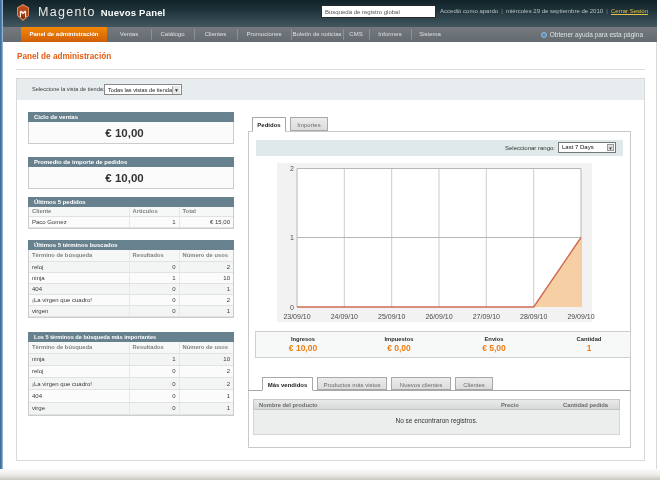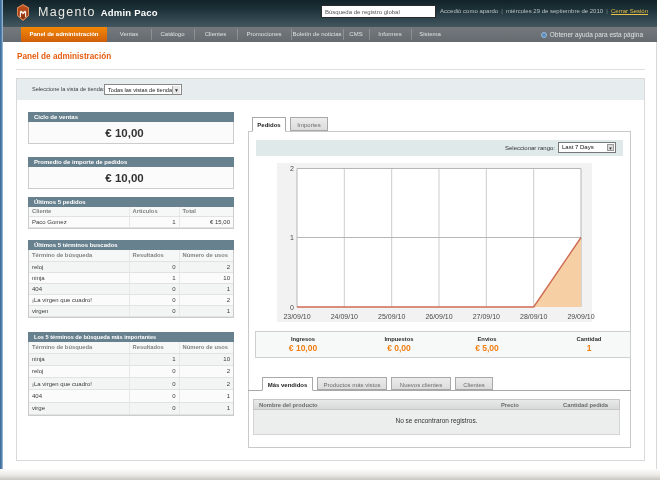--- a/index.html
+++ b/index.html
@@ -111,21 +111,21 @@
           <linearGradient id="mg" x1="0" y1="0" x2="0" y2="1">
         <stop offset="0" stop-color="#c2541f"></stop>
             <stop offset="0.6" stop-color="#a63c12"></stop>
             <stop offset="1" stop-color="#7e2c0c"></stop>
       </linearGradient>
         </defs>
       <path d="M6 0 L12 3.4 V11.8 L6 17 L0 11.8 V3.4 Z" fill="#dd8a58"></path>
       <path d="M6 1.3 L11 4.1 V11.3 L6 15.6 L1 11.3 V4.1 Z" fill="url(#mg)"></path>
       <path d="M2.8 13 V7.6 L4.1 6.5 L6 8.1 L7.9 6.5 L9.2 7.6 V13 H8 V8.8 L6 10.3 L4 8.8 V13 Z" fill="#f2ece4"></path>
     </svg>
-    <div class="abs" id="logotxt">Magento<b>Admin Paco</b></div>
+    <div class="abs" id="logotxt">Magento<b>Nuevos Panel</b></div>
     <div class="abs" id="search">Búsqueda de registro global</div>
     <div class="abs" id="hdrlinks">Accedió como apardo <span class="sep">|</span> miércoles 29 de septiembre de 2010 <span class="sep">|</span> <a>Cerrar Sesión</a></div>
   </div>
   <div class="abs" id="nav">
     <div id="navactive">Panel de administración</div>
     <div class="tab" style="left:104px;width:44px;">Ventas</div>
       <div class="tsep" style="left:148px"></div>
     <div class="tab" style="left:148px;width:43px;">Catálogo</div>
       <div class="tsep" style="left:191px"></div>
     <div class="tab" style="left:191px;width:43px;">Clientes</div>
@@ -302,21 +302,21 @@
 
   <div class="abs" id="totals">
     <div class="tc" style="left:0px;">
         <div class="lab">Ingresos</div>
         <div class="v">€ 10,00</div>
       </div>
     <div class="tc" style="left:96px;text-align:center;">
         <div class="lab">Impuestos</div>
         <div class="v">€ 0,00</div>
       </div>
-    <div class="tc" style="left:184px;">
+    <div class="tc" style="left:191px;">
         <div class="lab">Envios</div>
         <div class="v">€ 5,00</div>
       </div>
     <div class="tc" style="left:286px;">
         <div class="lab">Cantidad</div>
         <div class="v">1</div>
       </div>
   </div>
 
   <div class="tabrow" style="left:0;top:377px;">

